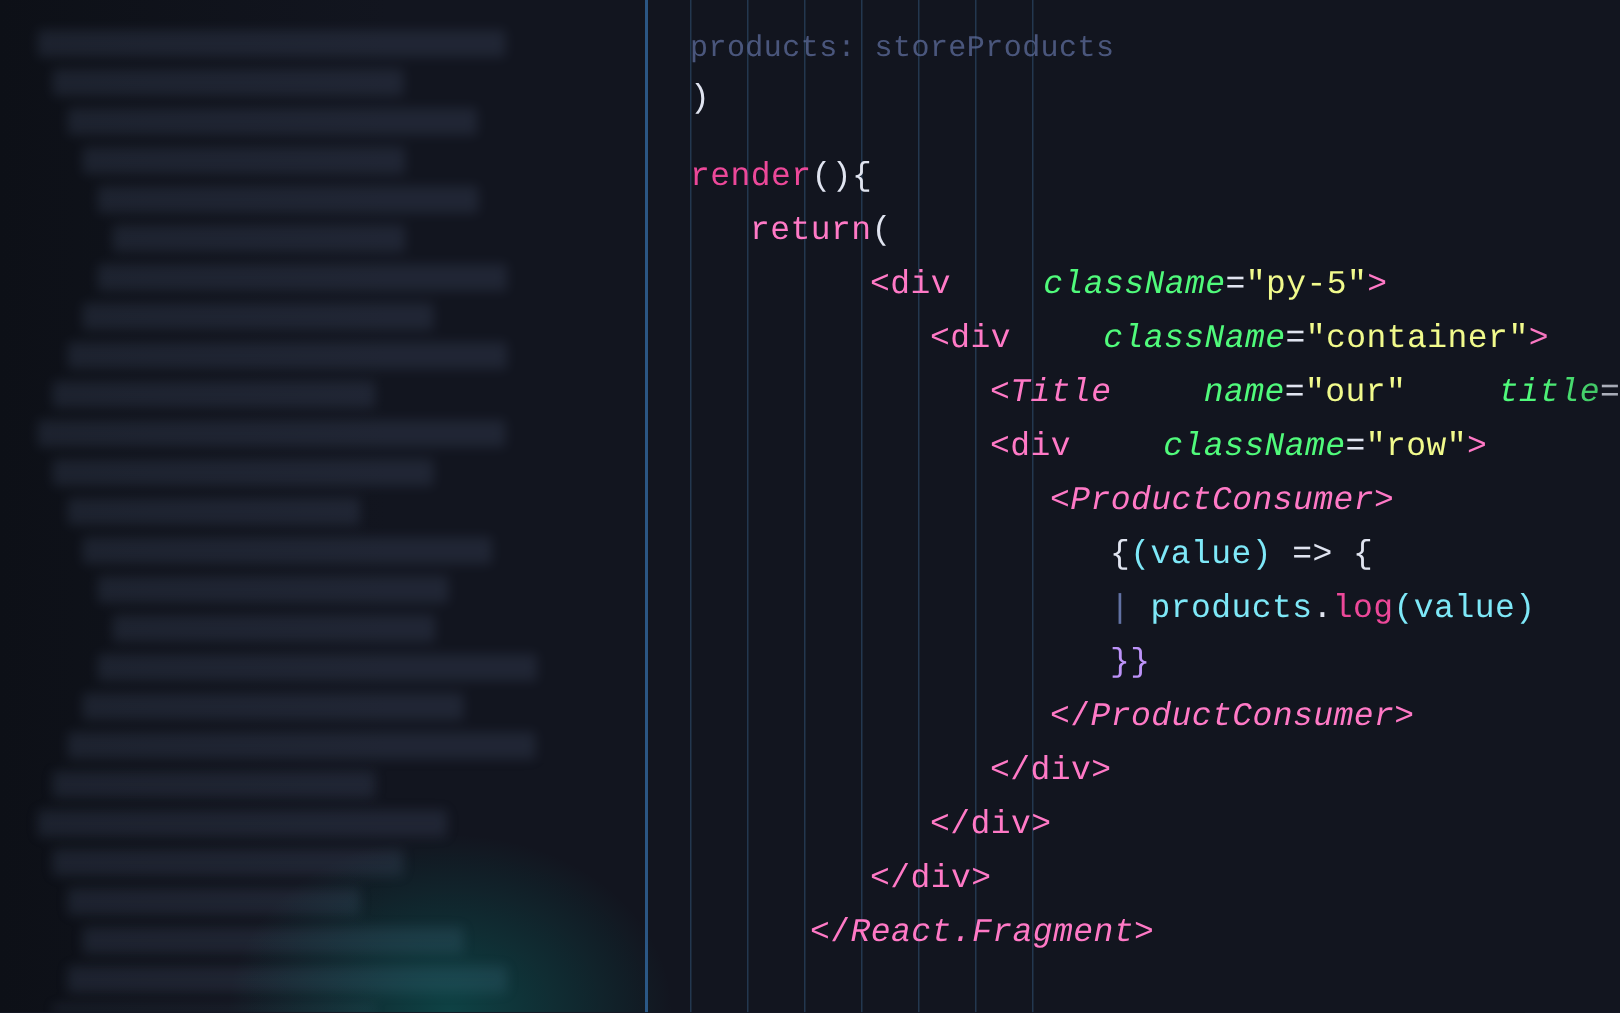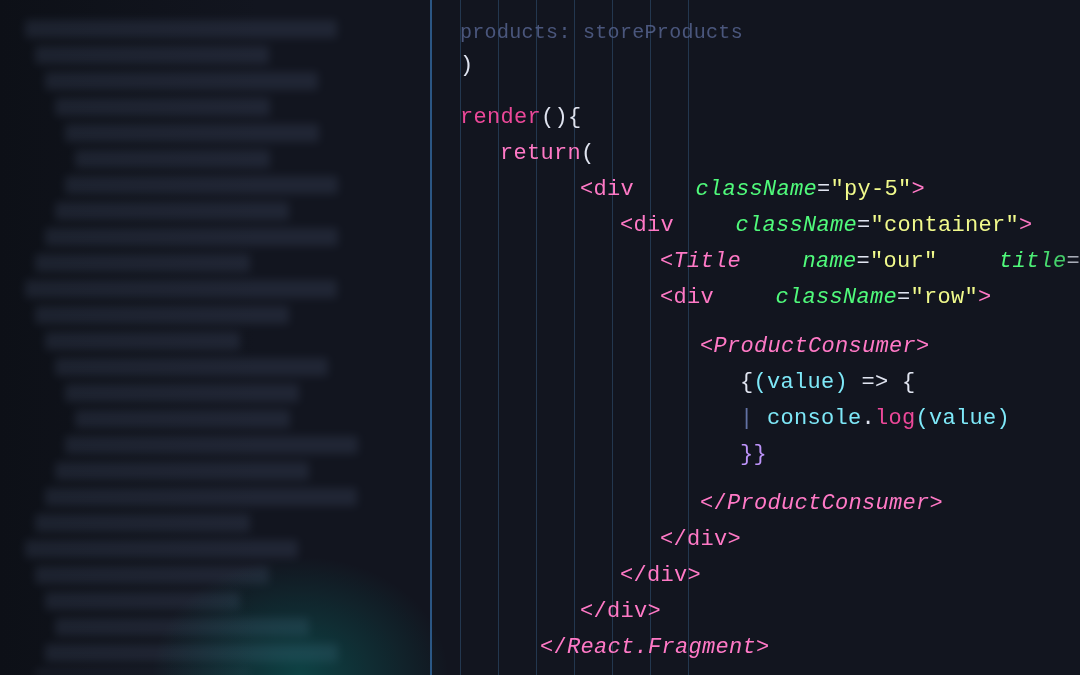--- a/index.html
+++ b/index.html
@@ -103,21 +103,21 @@
       display: inline-block;
       background: rgba(80, 200, 220, 0.3);
       border: 1px solid #50c8dc;
       padding: 0 2px;
     }
     .ind1 { margin-left: 40px; align-items: center; }
     .ind2 { margin-left: 80px; }
     .ind3 { margin-left: 120px; }
     .ind4 { margin-left: 160px; }
     .ind5 { margin-left: 200px; }
-    .ind6 { margin-left: 240px; margin-top: 13px; }
+    .ind6 { margin-left: 240px; }
     .ind7 { margin-left: 280px; }
 
     
     .fade-right {
       position: absolute;
       top: 0; right: 0;
       width: 60px;
       height: 100%;
       background: linear-gradient(to right, transparent, rgba(18,21,31,0.3));
       z-index: 10;
@@ -257,21 +257,21 @@
     </div>
 
     <div class="code-line ind7">
       <span class="code-text">
         <span class="c-white">{</span><span class="c-cyan">(value)</span><span class="c-white"> =&gt; </span><span class="c-white">{</span>
       </span>
     </div>
 
     <div class="code-line" style="padding-left: 310px;">
       <span class="code-text">
-        <span class="c-comment">| </span><span class="c-cyan">console</span><span class="c-white">.</span><span class="c-yellow">log</span><span class="c-cyan">(value)</span>
+        <span class="c-comment">| </span><span class="c-cyan">products</span><span class="c-white">.</span><span class="c-yellow">log</span><span class="c-cyan">(value)</span>
       </span>
     </div>
 
     <div class="code-line ind7">
       <span class="code-text c-purple">}}</span>
     </div>
 
     <div class="code-line ind6">
       <span class="code-text">
         <span class="c-pink">&lt;/</span><span class="c-tag" style="font-style:italic; color:#ff79c6;">ProductConsumer</span><span class="c-pink">&gt;</span>

